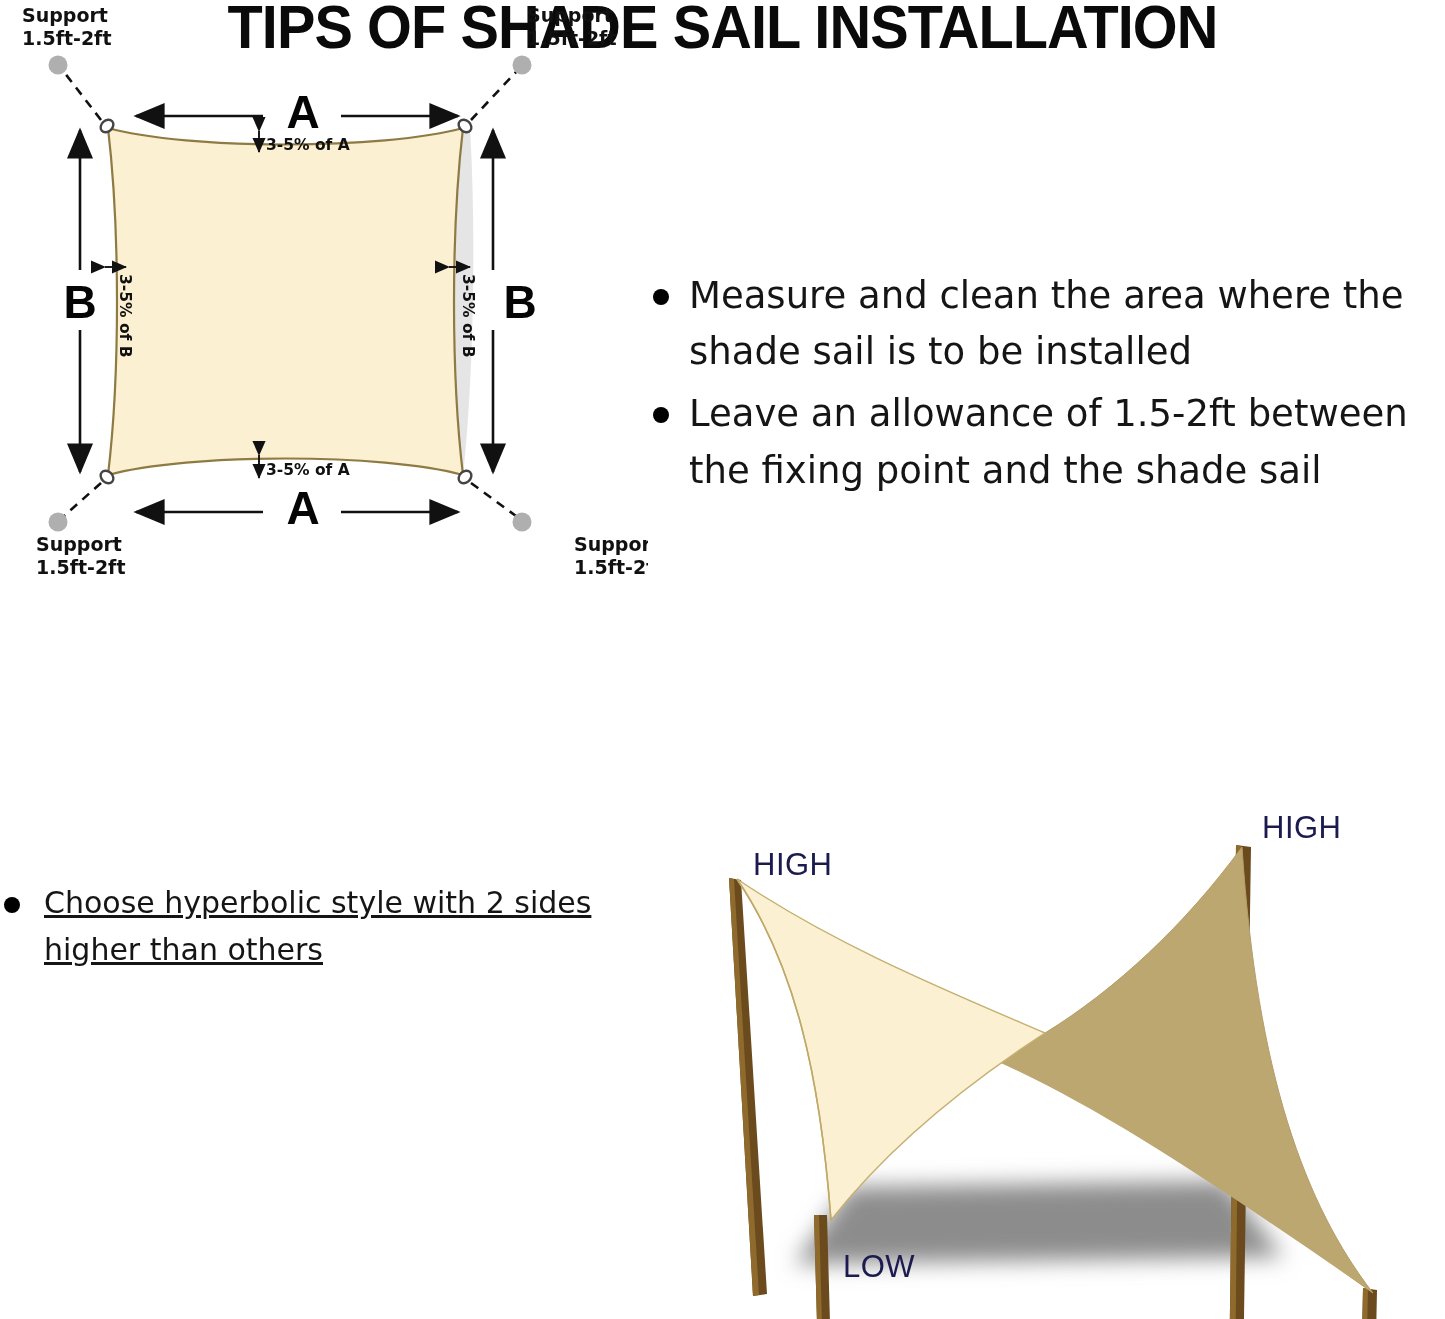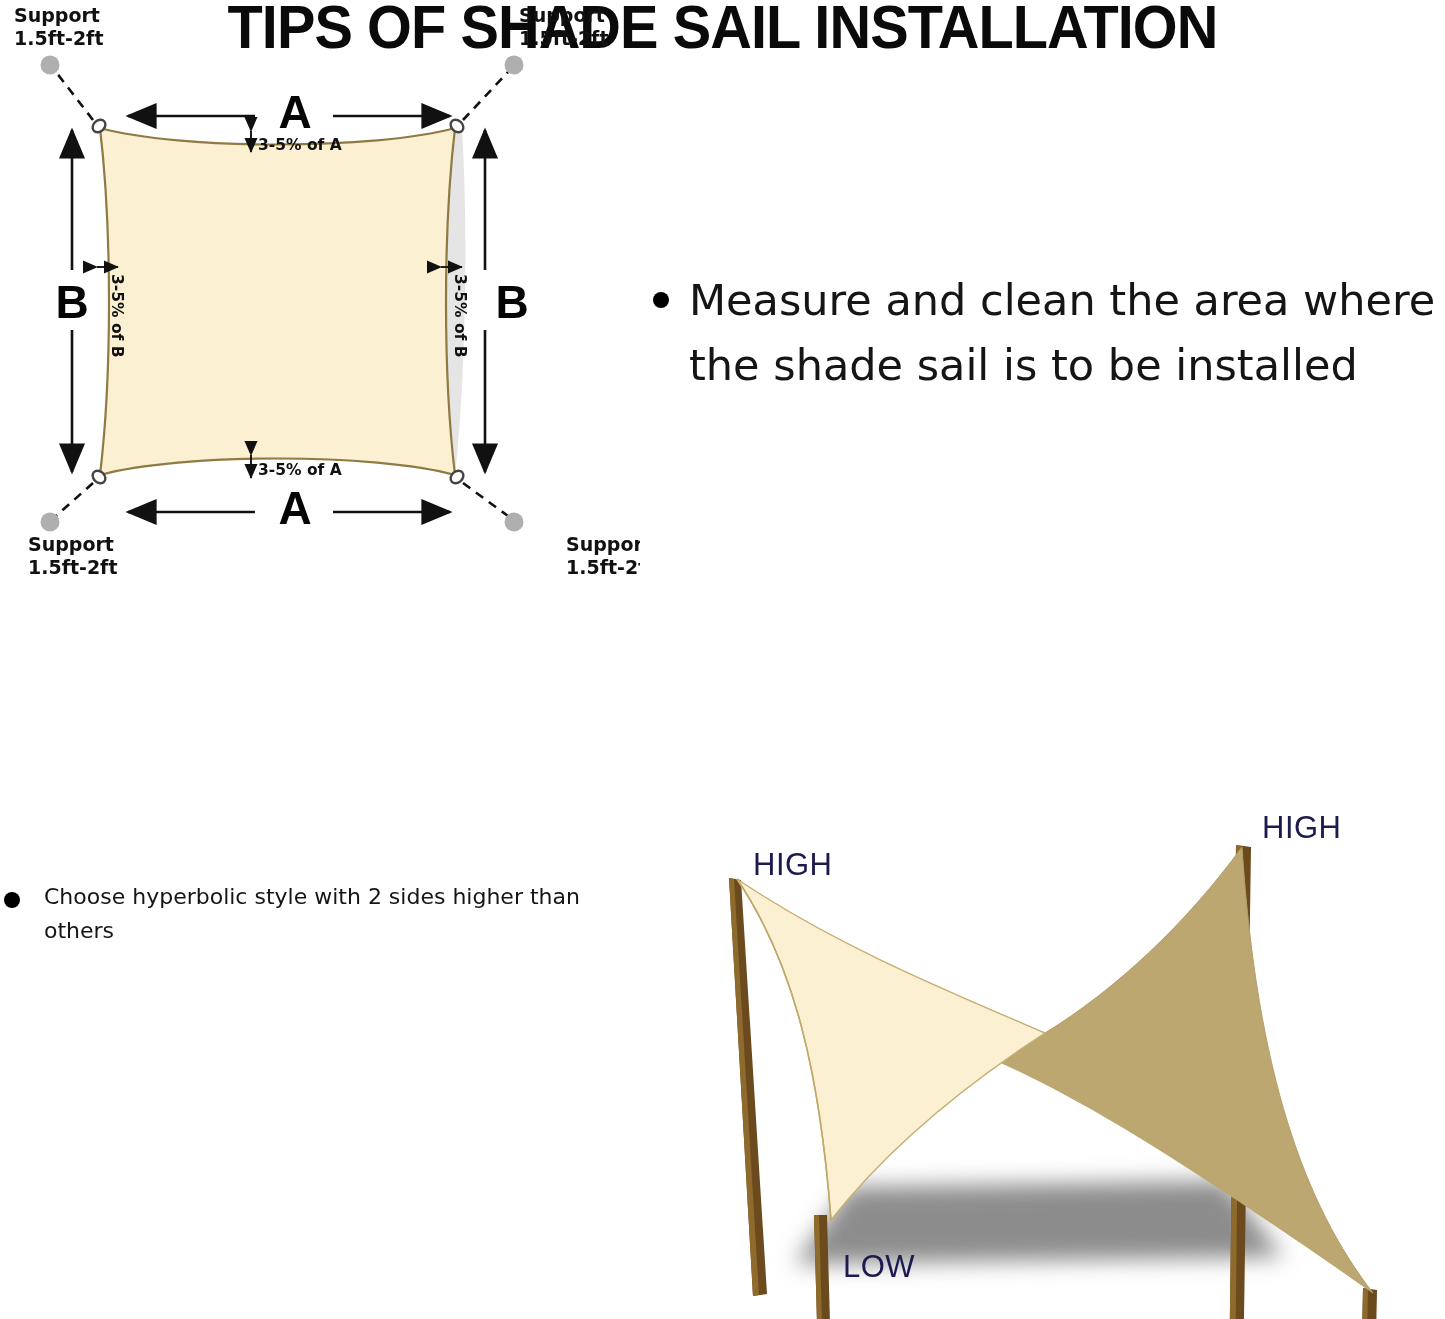--- a/index.html
+++ b/index.html
@@ -15,42 +15,42 @@
     font-size:62px;
     letter-spacing:-1px;
     color:#0a0a0a;
     transform:scaleX(0.93);
     transform-origin:center top;
     white-space:nowrap;
     line-height:1.0;
   }
 
   
-  #rect-diagram{position:absolute;left:0;top:150;width:640px;height:580px;}
+  #rect-diagram{position:absolute;left:0;top:150;width:640px;height:580px;padding-left:8px;}
   #tips-list{position:absolute;left:645px;top:268px;width:800px;}
   #bottom-list{position:absolute;left:0px;top:880px;width:620px;}
   #hyper-diagram{position:absolute;left:645px;top:775px;width:800px;height:544px;}
 
   
   .blist{list-style:none;margin:0;padding:0;}
   .blist li{
     position:relative;
     padding-left:44px;
     margin:0 0 6px 0;
-    font-size:43px;
+    font-size:37px;
     line-height:1.52;
     color:#151515;
     font-family:"DejaVu Sans","Liberation Sans",sans-serif;
   }
   .blist li .dot{
     position:absolute;left:8px;top:0.56em;
     width:16px;height:16px;border-radius:50%;
     background:#000;
   }
-  #bottom-list .blist li{font-size:22px;line-height:1.55;}
+  #bottom-list .blist li{font-size:30px;line-height:1.55;text-decoration:underline;}
   #bottom-list .blist li .dot{left:4px;}
 
   
   .lbl-support{font-family:"DejaVu Sans","Liberation Sans",sans-serif;
                font-weight:bold;font-size:19px;fill:#111;}
   .lbl-AB{font-family:"Liberation Sans","DejaVu Sans",sans-serif;
           font-weight:bold;font-size:46px;fill:#050505;}
   .lbl-pct{font-family:"DejaVu Sans","Liberation Sans",sans-serif;
            font-weight:bold;font-size:15.5px;fill:#111;}
   .lbl-hl{font-family:"Liberation Sans","DejaVu Sans",sans-serif;
@@ -168,20 +168,24 @@
   <text x="455" y="274" class="lbl-pct" transform="rotate(90 455 274)">3-5% of B</text>
 </svg>
 </div>
 
 <div id="tips-list">
   <ul class="blist">
     <li>
       <span class="dot"></span>
       <span>Measure and clean the area where the shade sail is to be installed</span>
     </li>
+    <li>
+      <span class="dot"></span>
+      <span>Leave an allowance of 1.5-2ft between the fixing point and the shade sail</span>
+    </li>
   </ul>
 </div>
 
 <div id="bottom-list">
   <ul class="blist">
     <li>
       <span class="dot"></span>
       <span>Choose hyperbolic style with 2 sides higher than others</span>
     </li>
   </ul>

